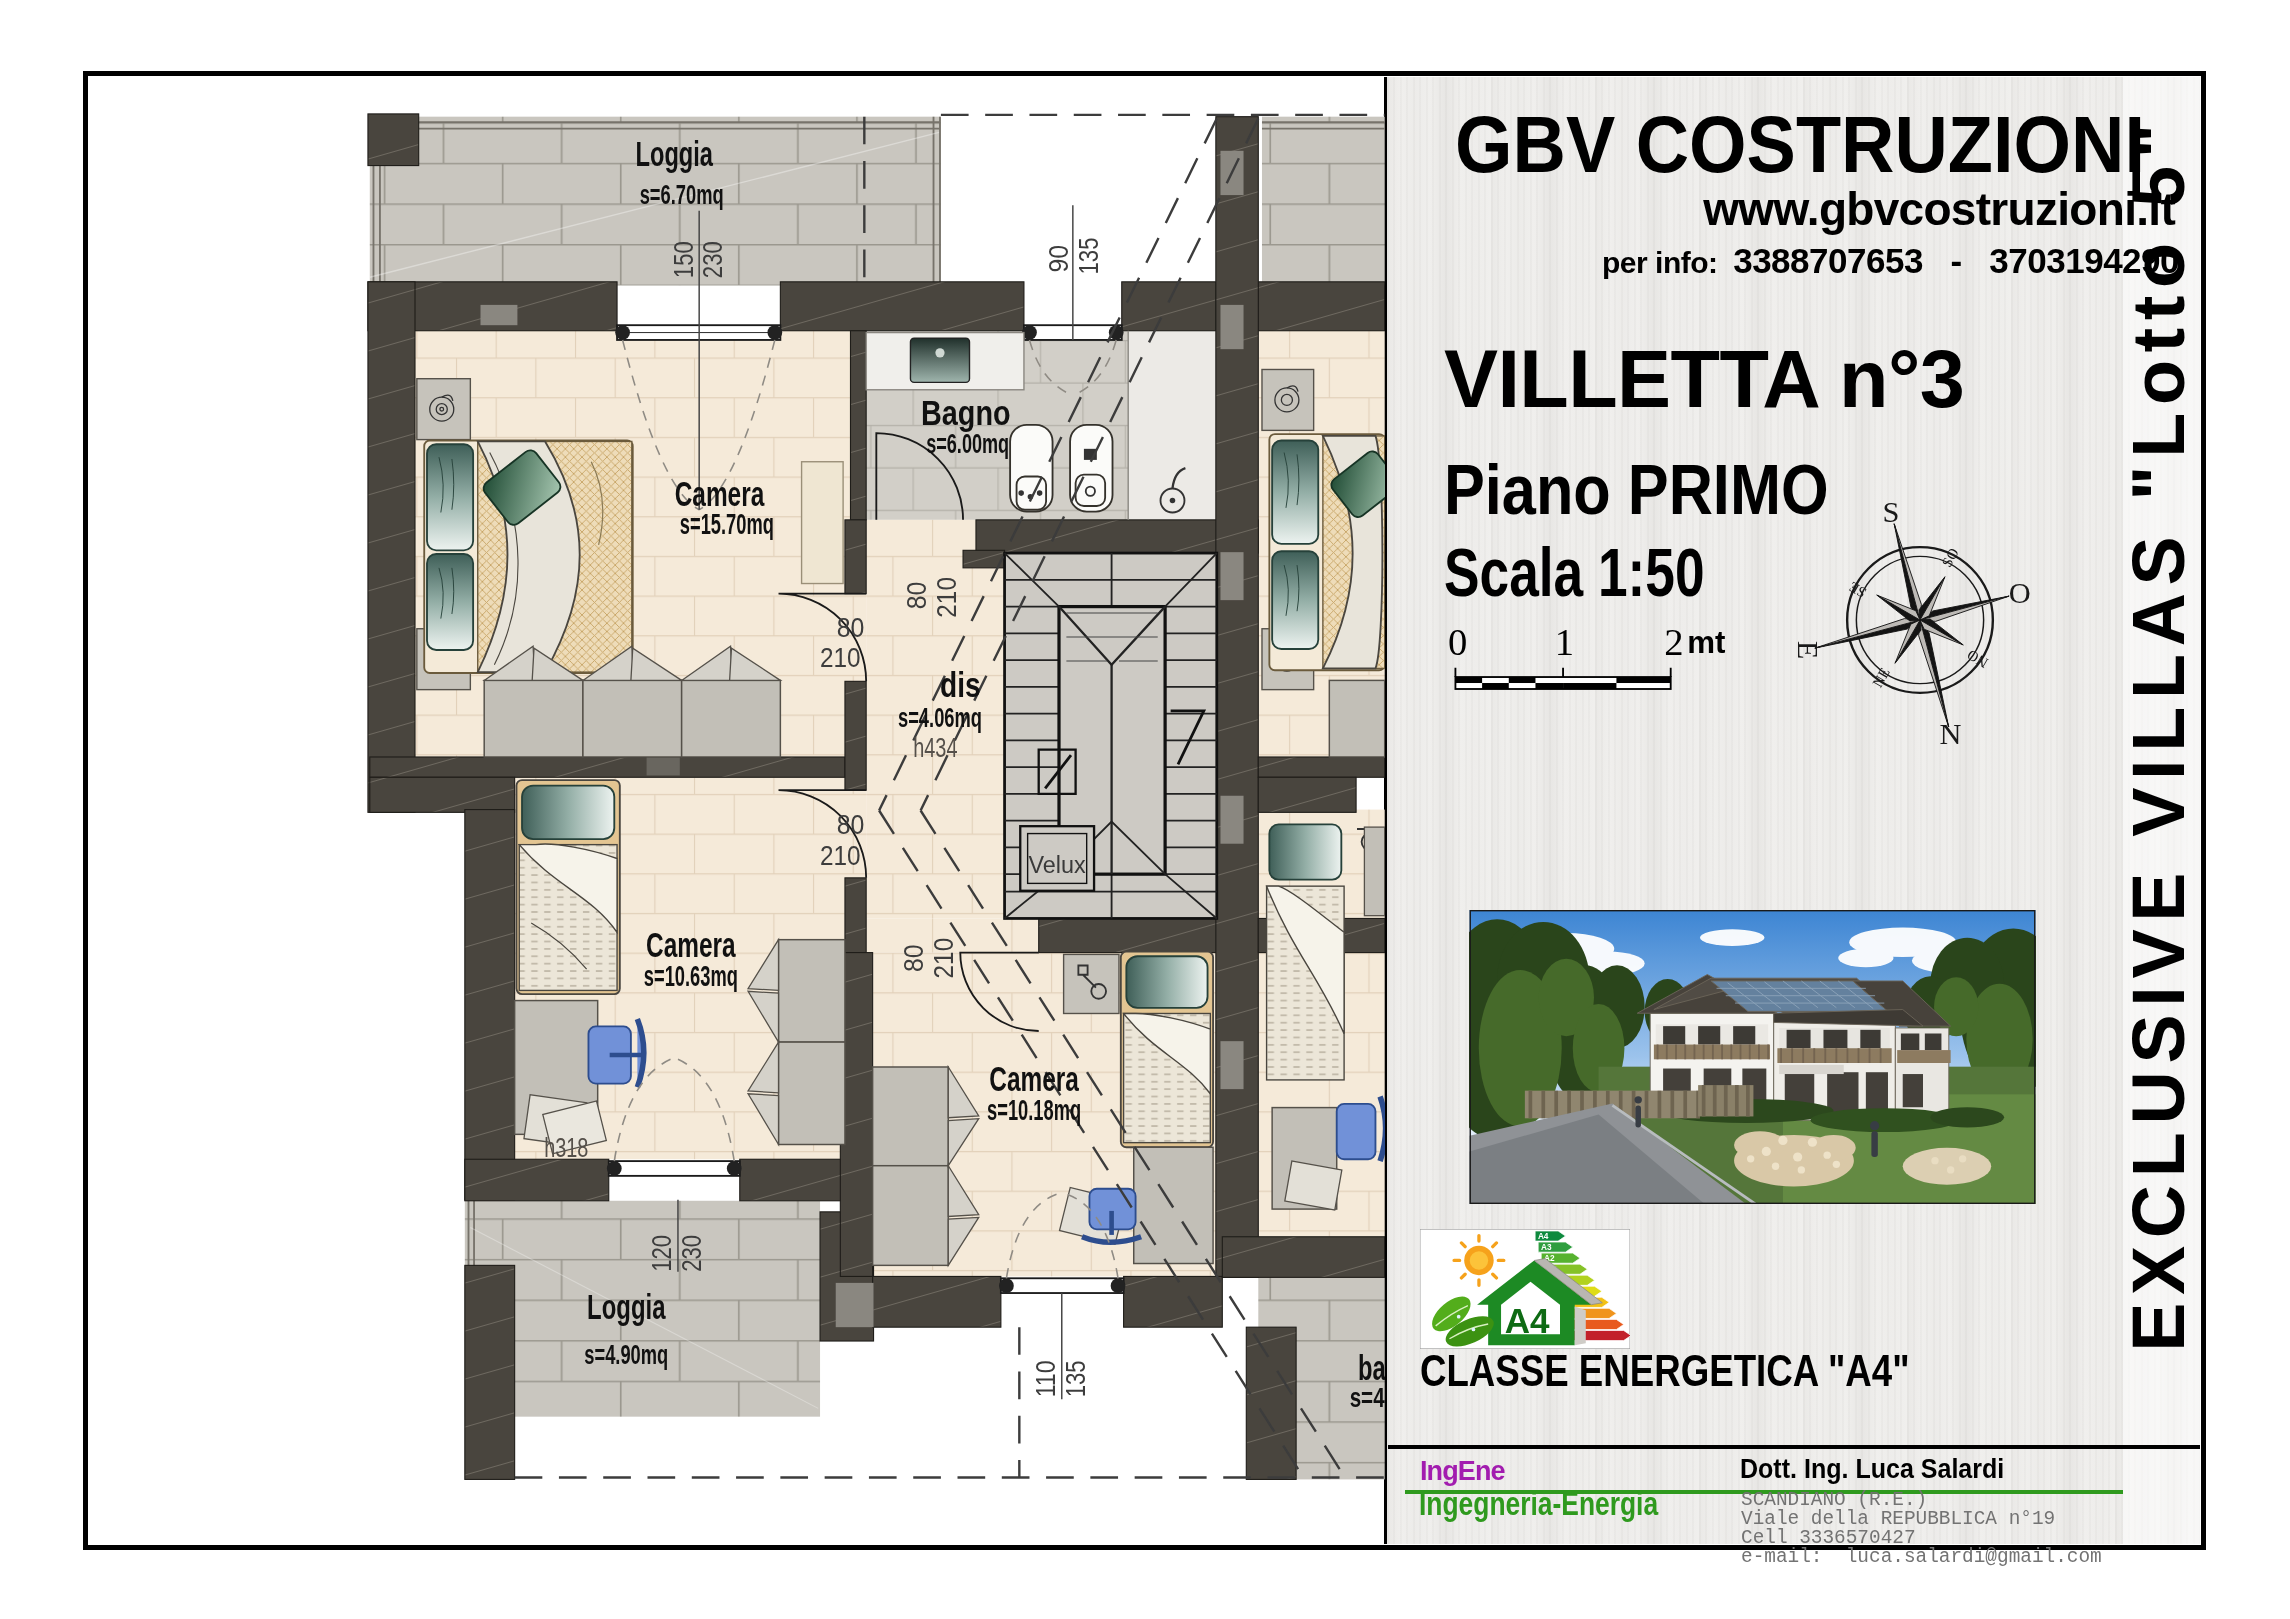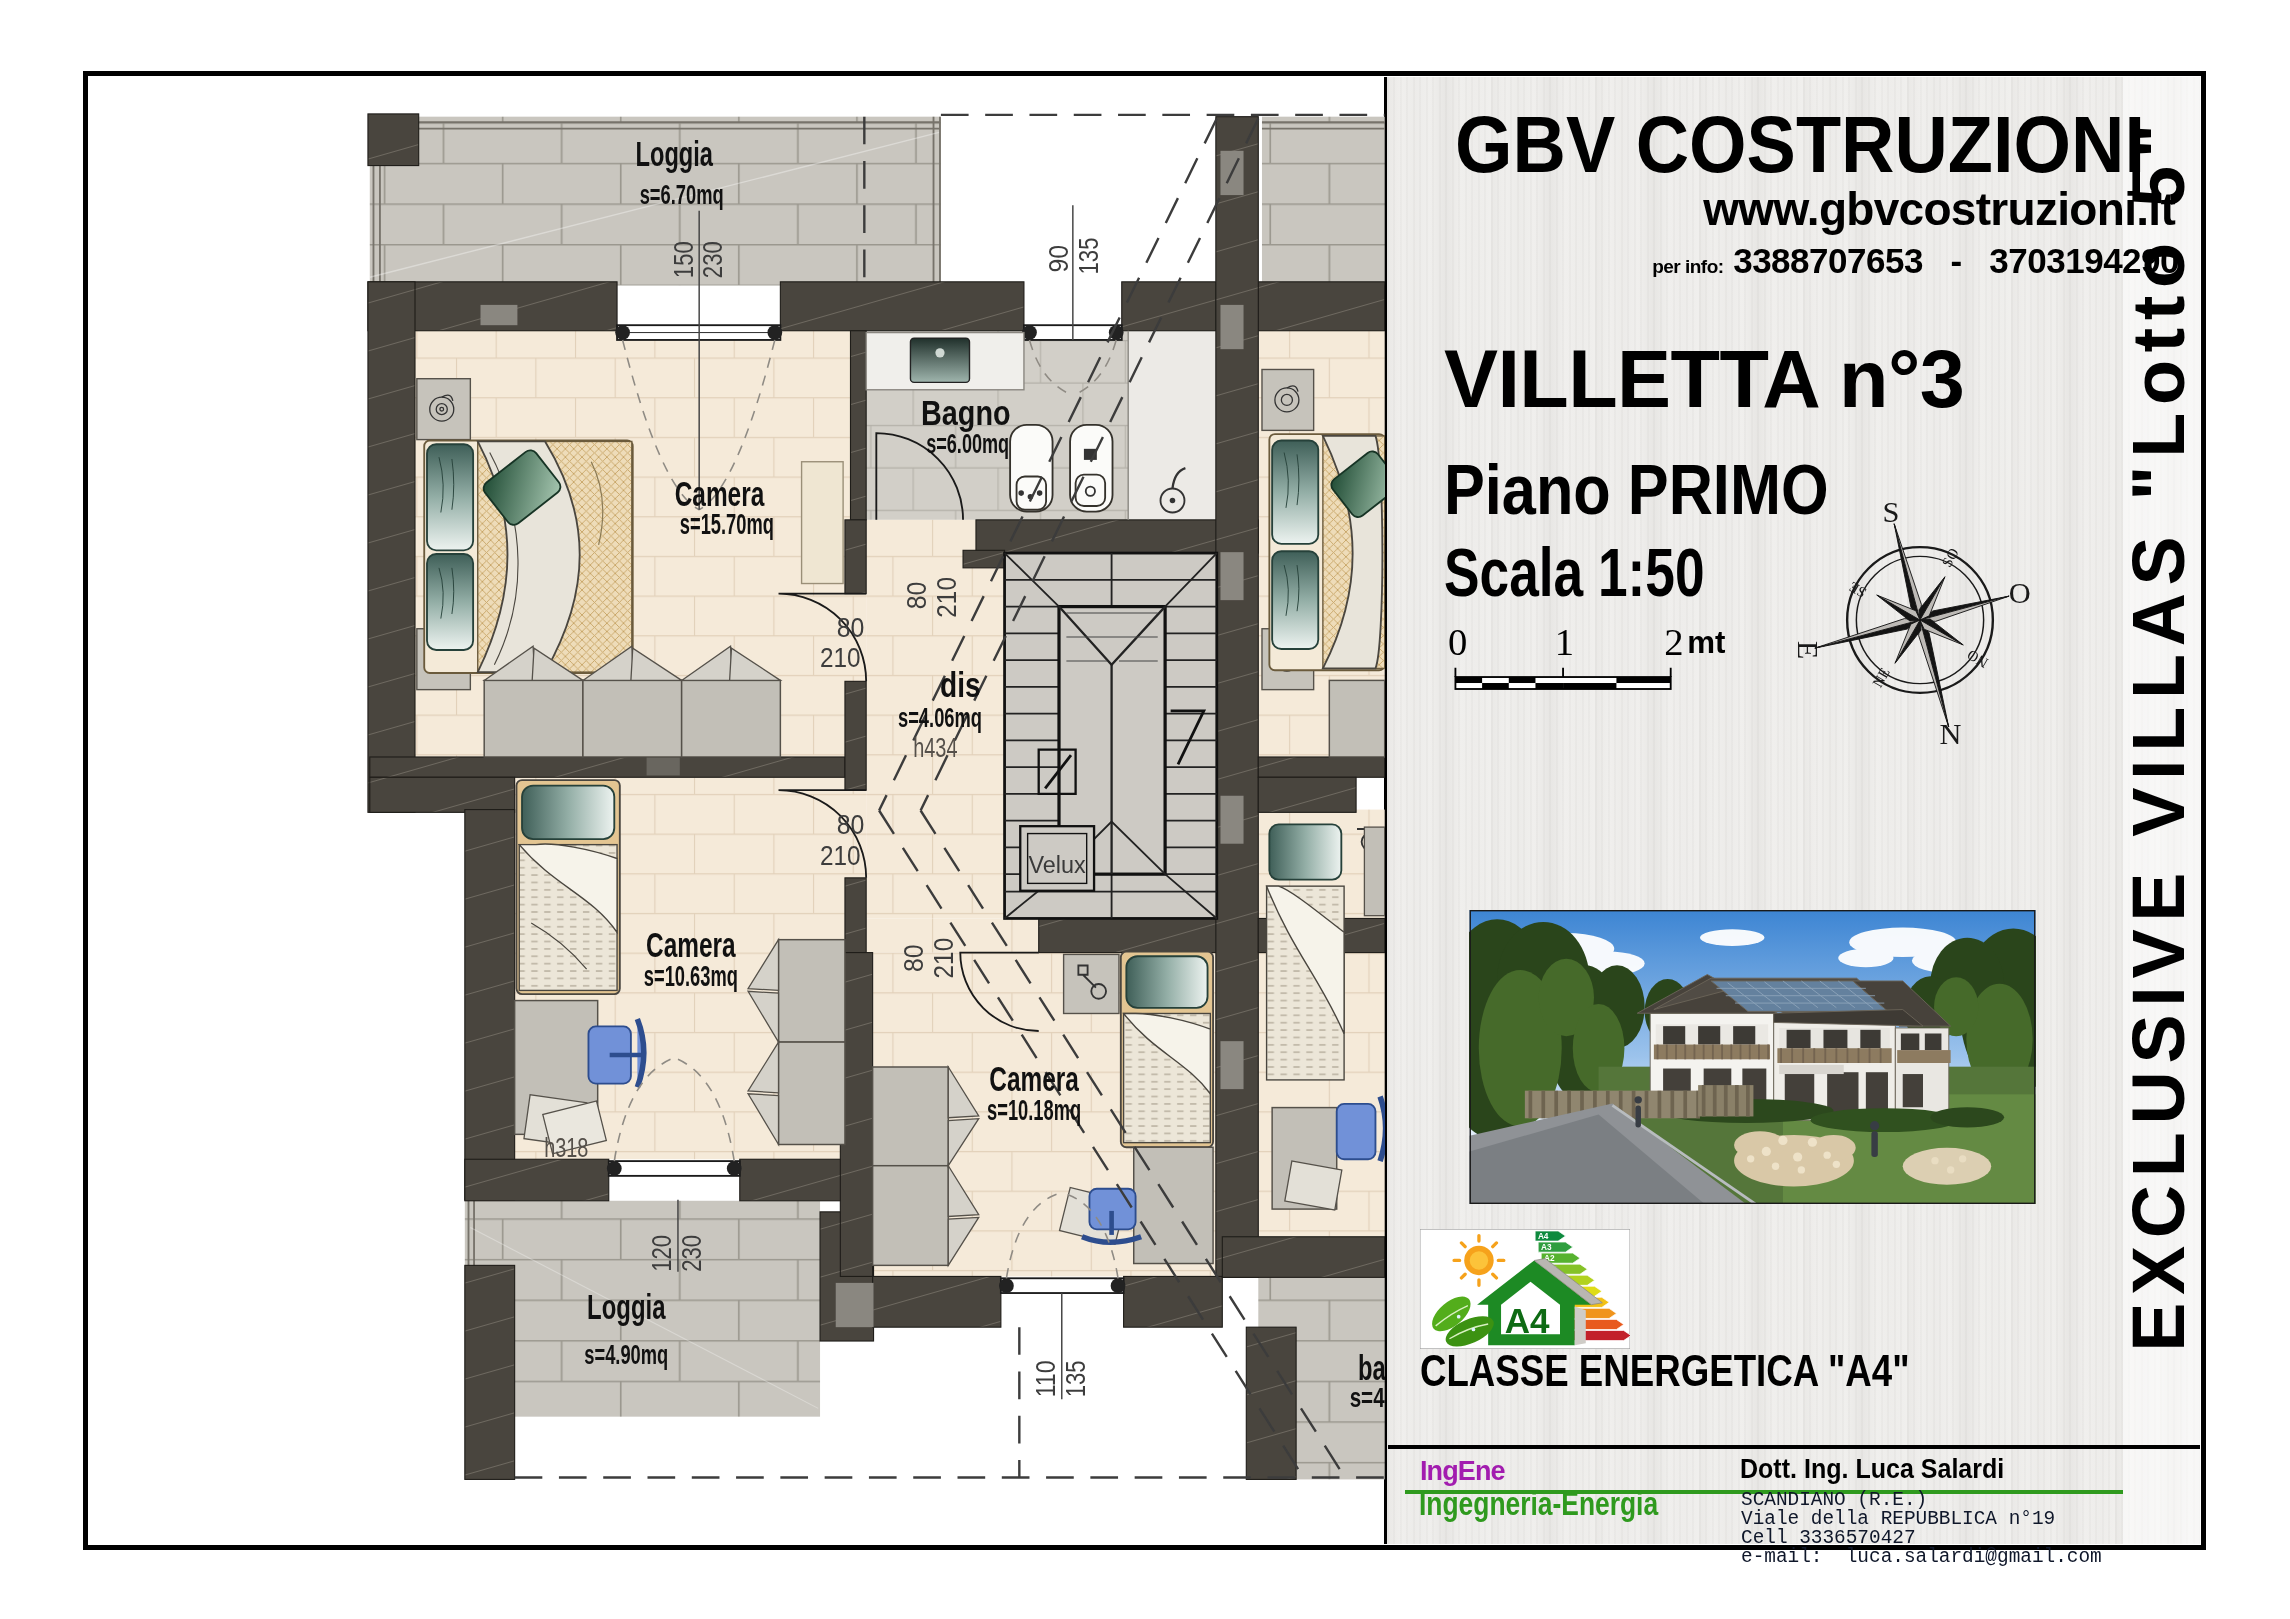--- a/index.html
+++ b/index.html
@@ -13,21 +13,21 @@
 <div class="abs" style="left:1384px;top:77px;width:816px;height:1467px;border-left:3.7px solid #000;box-sizing:border-box;
 background:
 repeating-linear-gradient(90deg, rgba(120,116,110,0.045) 0px, rgba(120,116,110,0.045) 1.8px, rgba(255,255,255,0) 1.8px, rgba(255,255,255,0) 6.5px),
 repeating-linear-gradient(90deg, rgba(150,146,140,0.07) 0px, rgba(255,255,255,0) 14.8px, rgba(170,166,160,0.05) 28px, rgba(255,255,255,0) 43px, rgba(130,126,120,0.08) 59px, rgba(255,255,255,0) 74px, rgba(200,198,195,0.06) 88px, rgba(255,255,255,0) 104px),
 linear-gradient(#f0efed,#f0efed);"></div>
 
 <div class="abs" style="left:2123px;top:77px;width:78px;height:1467px;background:rgba(255,255,255,0.55)"></div>
 
 <div class="abs" style="left:1455px;top:99px;font-size:80px;font-weight:bold;white-space:nowrap;transform:scaleX(0.924);transform-origin:0 0">GBV COSTRUZIONI</div>
 <div class="abs ctr" style="left:1363px;top:182px;width:812px;font-size:46px;font-weight:bold;letter-spacing:-0.7px;white-space:nowrap">www.gbvcostruzioni.it</div>
-<div class="abs ctr" style="left:1367px;top:241px;width:812px;font-size:35px;font-weight:bold;letter-spacing:-0.5px;white-space:nowrap"><span style="font-size:19px">per info:&nbsp; </span>3388707653&nbsp;&nbsp; -&nbsp;&nbsp; 3703194290</div>
+<div class="abs ctr" style="left:1367px;top:241px;width:812px;font-size:35px;font-weight:bold;letter-spacing:-0.5px;white-space:nowrap"><span style="font-size:30px">per info:&nbsp; </span>3388707653&nbsp;&nbsp; -&nbsp;&nbsp; 3703194290</div>
 <div class="abs" style="left:1444px;top:333px;font-size:81px;font-weight:bold;letter-spacing:-0.6px;white-space:nowrap">VILLETTA n°3</div>
 <div class="abs" style="left:1444px;top:450px;font-size:70px;font-weight:bold;white-space:nowrap;transform:scaleX(0.875);transform-origin:0 0">Piano PRIMO</div>
 <div class="abs" style="left:1444px;top:533px;font-size:68px;font-weight:bold;white-space:nowrap;transform:scaleX(0.783);transform-origin:0 0">Scala 1:50</div>
 
 <svg class="abs" style="left:1440px;top:620px" width="305" height="92" viewBox="0 0 330 100">
  <g font-family="Liberation Serif,serif" font-size="42" fill="#000">
   <text x="8" y="38">0</text>
   <text x="124" y="38">1</text>
   <text x="243" y="38">2</text>
   <text x="268" y="36" font-family="Liberation Sans,sans-serif" font-size="34" font-weight="bold">mt</text>
@@ -252,21 +252,21 @@
       <circle cx="58" cy="109" r="2" fill="#dff3ff"></circle>
 </g>
 </svg>
 <div class="abs" style="left:1420px;top:1346px;font-size:44px;font-weight:bold;white-space:nowrap;transform:scaleX(0.833);transform-origin:0 0">CLASSE ENERGETICA "A4"</div>
 
 <div class="abs" style="left:1388px;top:1445px;width:812px;height:3.7px;background:#000"></div>
 <div class="abs" style="left:1405px;top:1490px;width:718px;height:3.7px;background:#2f9a1e"></div>
 <div class="abs" style="left:1420px;top:1456px;font-size:27px;font-weight:bold;letter-spacing:-0.9px;color:#a21caf">IngEne</div>
 <div class="abs" style="left:1419px;top:1485px;font-size:33px;font-weight:bold;color:#2f9a1e;white-space:nowrap;transform:scaleX(0.80);transform-origin:0 0">Ingegneria-Energia</div>
 <div class="abs" style="left:1740px;top:1453px;font-size:28px;font-weight:bold;color:#000;white-space:nowrap;transform:scaleX(0.894);transform-origin:0 0">Dott. Ing. Luca Salardi</div>
-<div class="abs" style="left:1741px;top:1491px;font-size:19.4px;font-family:'Liberation Mono',monospace;color:#0f172a;line-height:19px;letter-spacing:0px;white-space:pre">SCANDIANO (R.E.)
+<div class="abs" style="left:1741px;top:1491px;font-size:19.4px;font-family:'Liberation Mono',monospace;color:#737373;line-height:19px;letter-spacing:0px;white-space:pre">SCANDIANO (R.E.)
 Viale della REPUBBLICA n°19
 Cell 3336570427
 e-mail:  luca.salardi@gmail.com</div>
 
 <svg class="abs" style="left:2119px;top:77px" width="83" height="1467" viewBox="0 0 90 1590">
 <text transform="translate(70,1382) rotate(-90)" font-family="Liberation Sans,sans-serif" font-size="80" font-weight="bold" textLength="1332" fill="#000">EXCLUSIVE VILLAS "Lotto 5"</text>
 </svg>
 <svg class="abs" style="left:89px;top:77px" width="1296" height="1467" viewBox="96 83 1404 1590">
 <defs>
  <pattern id="tb" width="86" height="86" patternUnits="userSpaceOnUse">

